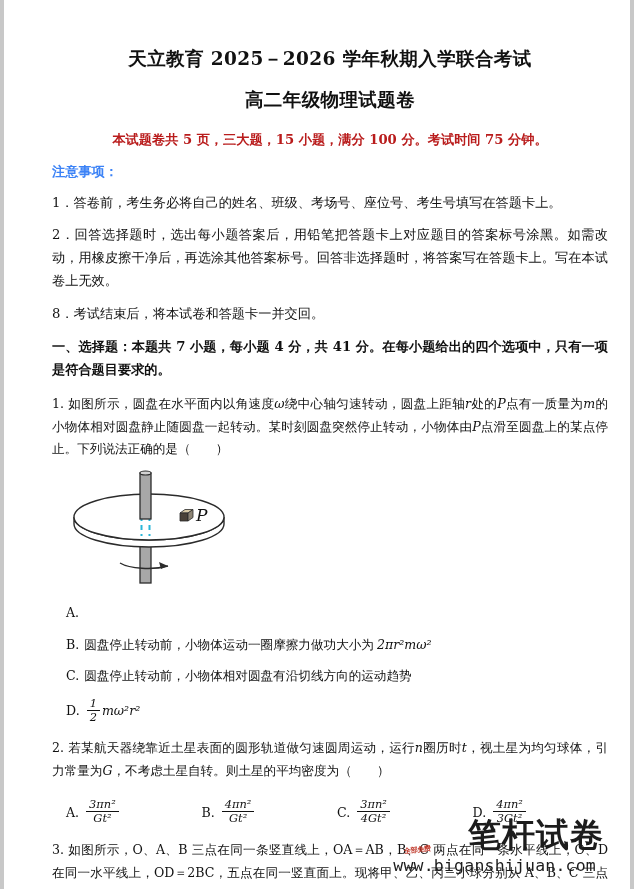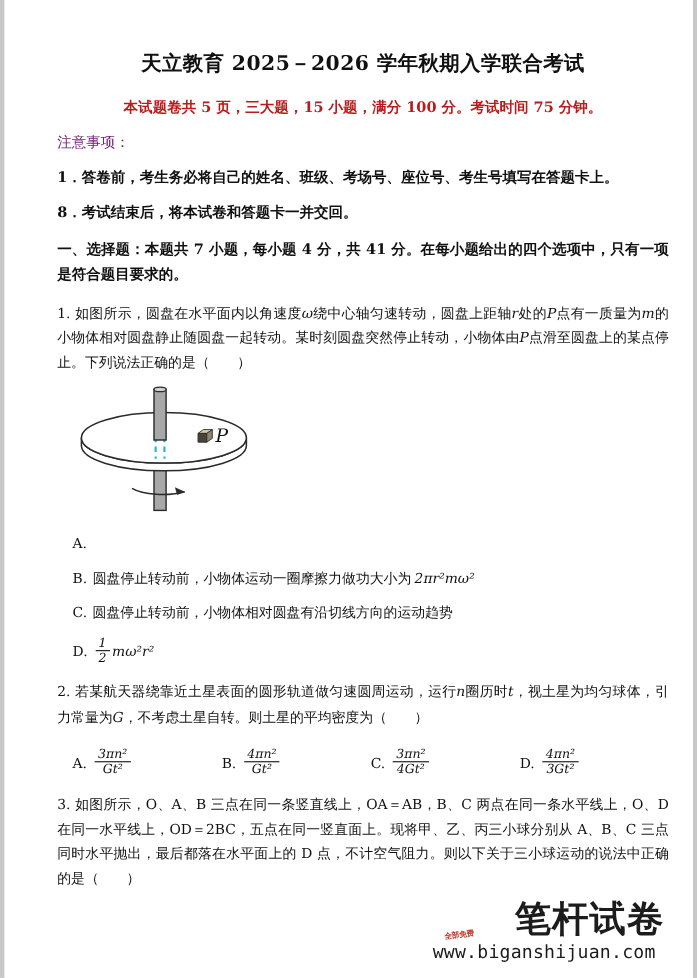--- a/index.html
+++ b/index.html
@@ -54,29 +54,29 @@
     font-weight: bold;
     color: #b91c1c;
     margin: 0;
     padding-top: 19px;
     line-height: 1.3;
   }
 
   
   .notice-head {
     font-size: 13.2px;
-    font-weight: normal;
-    color: #701a75;
+    font-weight: bold;
+    color: #3b82f6;
     margin: 0;
     padding-top: 15px;
     line-height: 1.4;
   }
   .notice-item {
     font-size: 13.2px;
-    font-weight: bold;
+    font-weight: normal;
     color: #111;
     margin: 0;
     padding-top: 10px;
     line-height: 1.72;
     text-align: justify;
   }
 
   
   .section-intro {
     font-size: 13.2px;
@@ -198,24 +198,26 @@
     letter-spacing: -0.3px;
   }
 </style>
 </head>
 <body>
 
 <div class="page">
   <div class="inner">
 
     <h1 class="doc-title">天立教育 2025－2026 学年秋期入学联合考试</h1>
+    <h2 class="doc-subtitle">高二年级物理试题卷</h2>
     <p class="doc-meta">本试题卷共 5 页，三大题，15 小题，满分 100 分。考试时间 75 分钟。</p>
 
     <p class="notice-head">注意事项：</p>
     <p class="notice-item">1．答卷前，考生务必将自己的姓名、班级、考场号、座位号、考生号填写在答题卡上。</p>
+    <p class="notice-item">2．回答选择题时，选出每小题答案后，用铅笔把答题卡上对应题目的答案标号涂黑。如需改动，用橡皮擦干净后，再选涂其他答案标号。回答非选择题时，将答案写在答题卡上。写在本试卷上无效。</p>
     <p class="notice-item">8．考试结束后，将本试卷和答题卡一并交回。</p>
 
     <p class="section-intro">一、选择题：本题共 7 小题，每小题 4 分，共 41 分。在每小题给出的四个选项中，只有一项是符合题目要求的。</p>
 
     <p class="question"><span>1.</span> <span>如图所示，圆盘在水平面内以角速度</span><span class="var">ω</span><span>绕中心轴匀速转动，圆盘上距轴</span><span class="var">r</span><span>处的</span><span class="var">P</span><span>点有一质量为</span><span class="var">m</span><span>的小物体相对圆盘静止随圆盘一起转动。某时刻圆盘突然停止转动，小物体由</span><span class="var">P</span><span>点滑至圆盘上的某点停止。下列说法正确的是（　　）</span></p>
 
     <div class="figure-disk">
       <svg width="175" height="118" viewBox="0 0 175 118">
 
         <rect x="78" y="66" width="11" height="50" fill="#a8a8a8" stroke="#2b2b2b" stroke-width="1.3"></rect>

